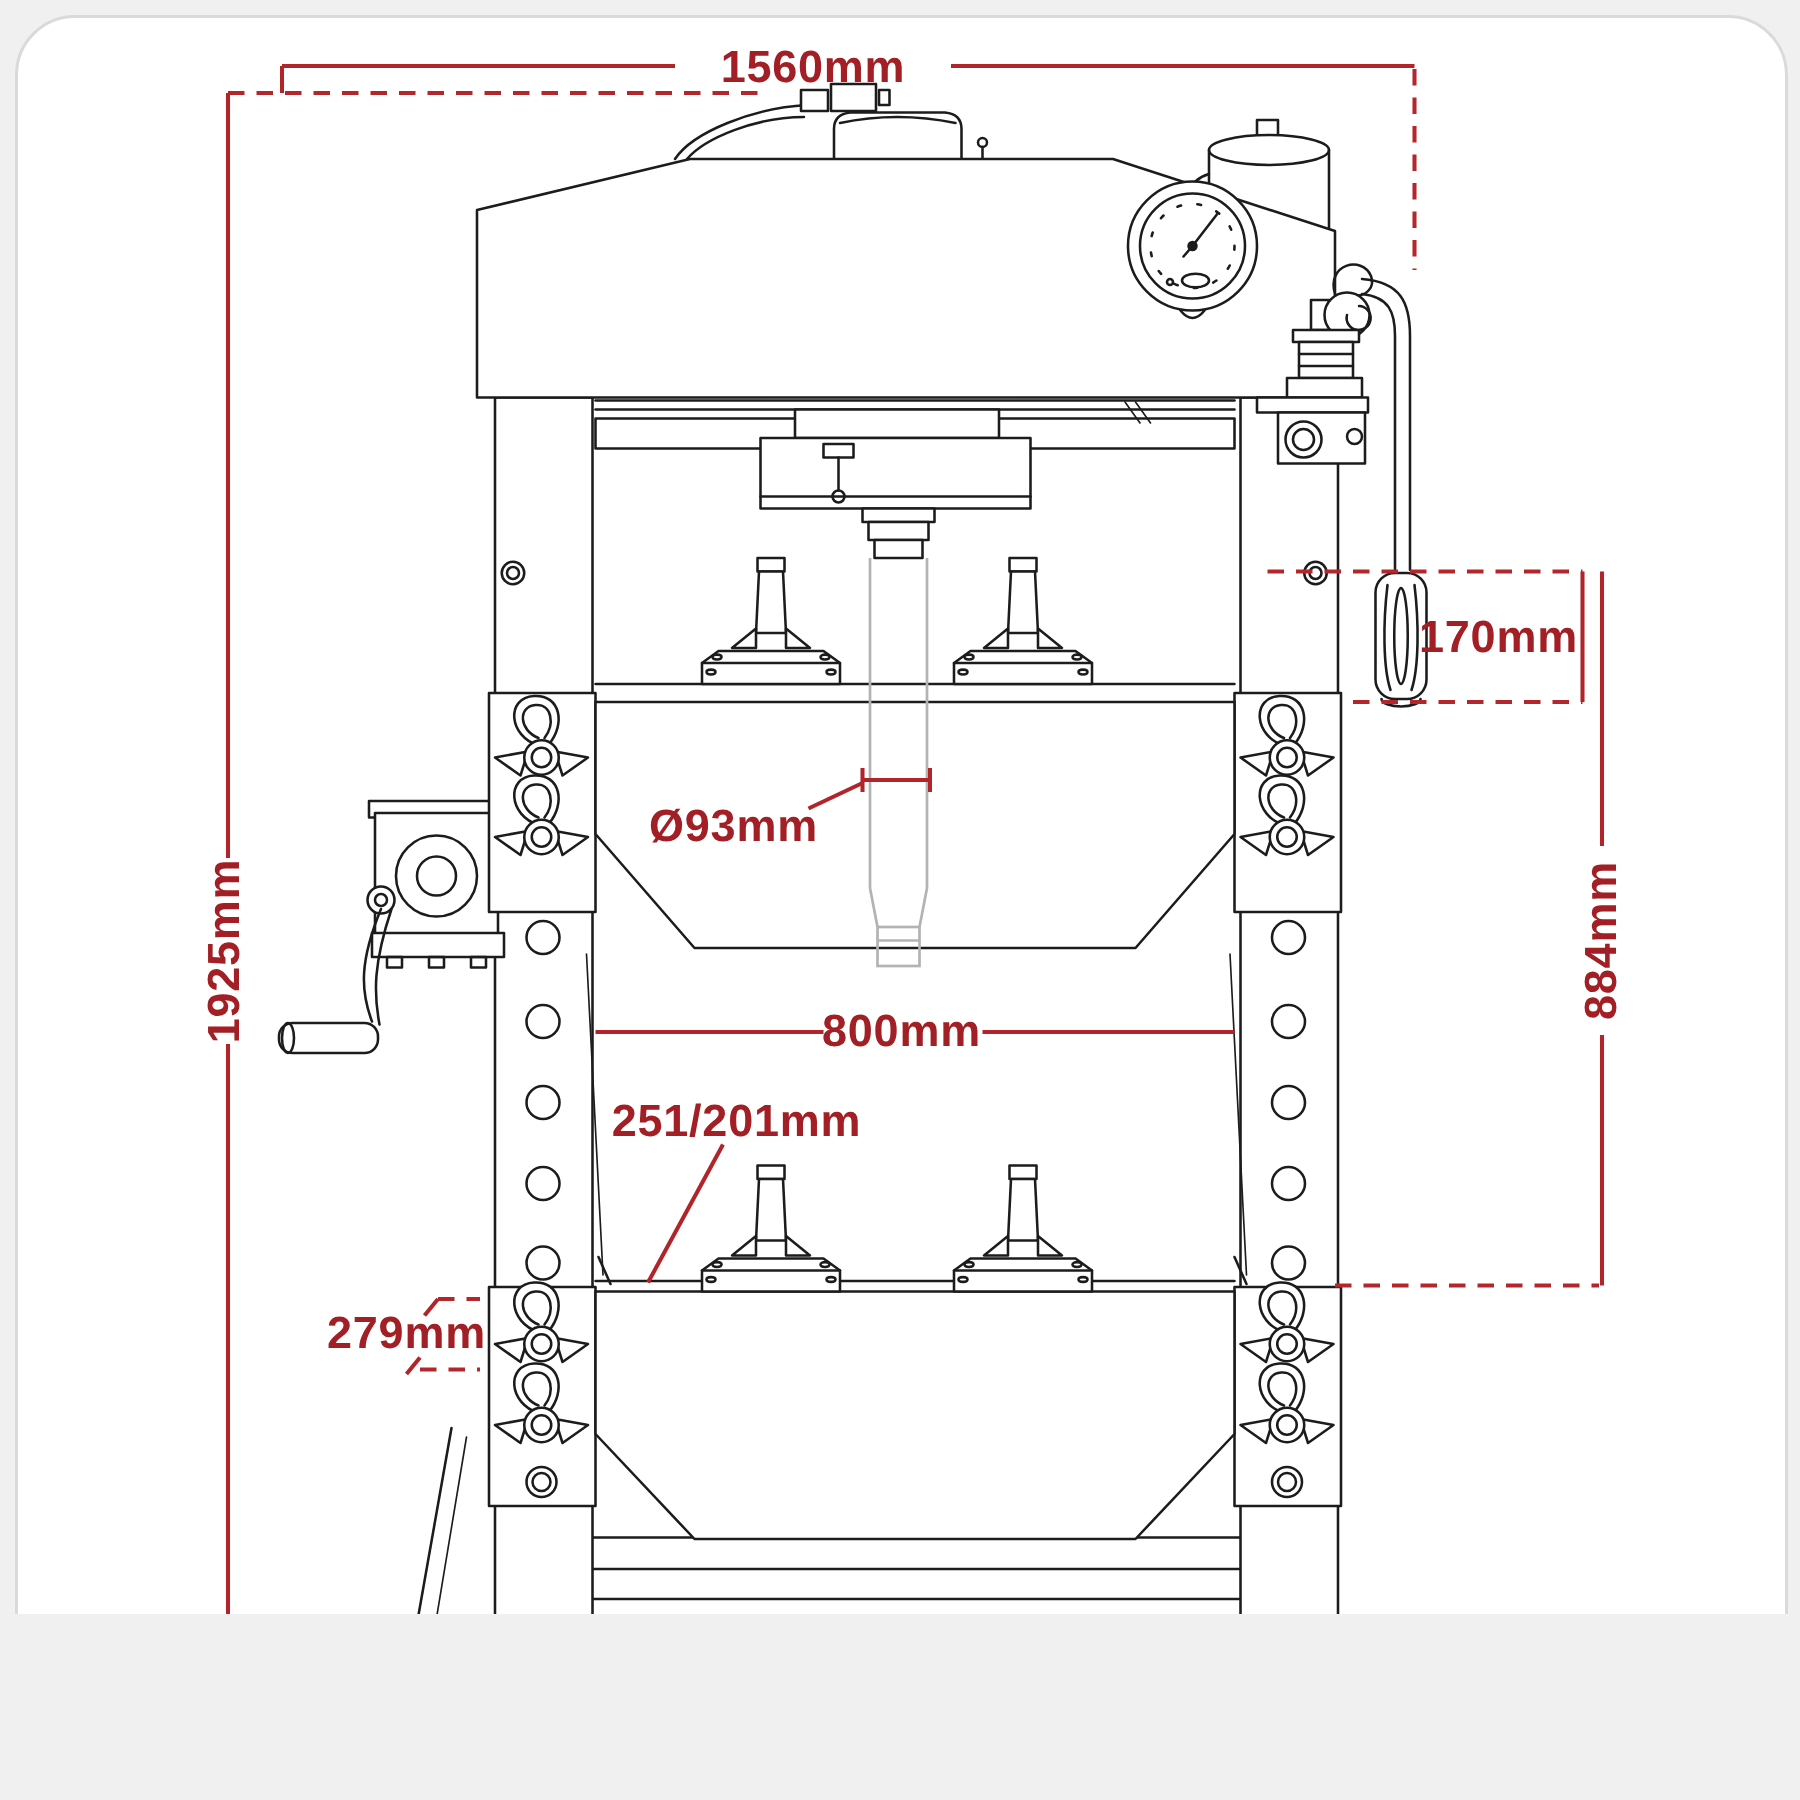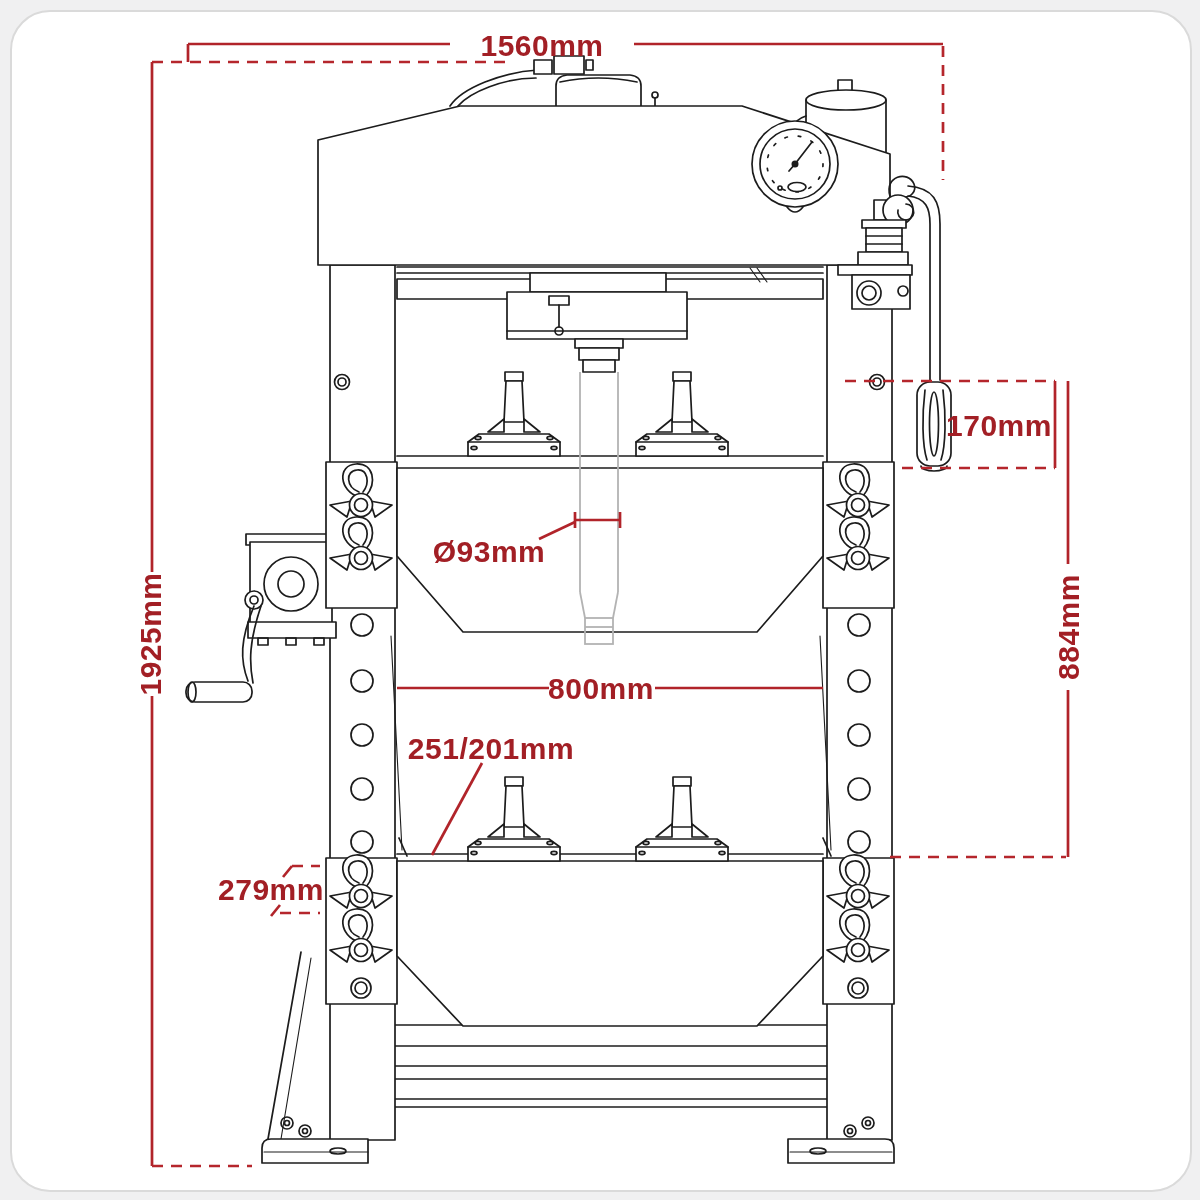--- a/index.html
+++ b/index.html
@@ -1,16 +1,16 @@
 <!DOCTYPE html>
 <html><head>
 <meta charset="utf-8">
 <style>
   html,body{margin:0;padding:0;background:#f0f0f1;font-family:"Liberation Sans",sans-serif;}
-  .stage{width:1200px;height:1200px;position:relative;}
+  .stage{width:1200px;height:1076px;position:relative;}
   .card{position:absolute;left:10px;top:10px;width:1178px;height:1178px;background:#ffffff;
         border:2px solid #dadada;border-radius:40px;}
   svg{position:absolute;left:0;top:0;}
   .ink{stroke:#1c1c1c;fill:none;stroke-width:1.7;stroke-linejoin:round;stroke-linecap:round;}
   .wfill{fill:#ffffff;}
   .thin{stroke-width:1.1;}
   .gray{stroke:#b3b3b3;fill:none;stroke-width:1.8;}
   .red{stroke:#b1242a;fill:none;stroke-width:2.7;stroke-linecap:butt;}
   .redd{stroke:#b5262c;fill:none;stroke-width:2.7;stroke-dasharray:11 8;stroke-linecap:butt;}
   text.dim{fill:#a21f25;font-family:"Liberation Sans",sans-serif;font-weight:700;font-size:30px;

